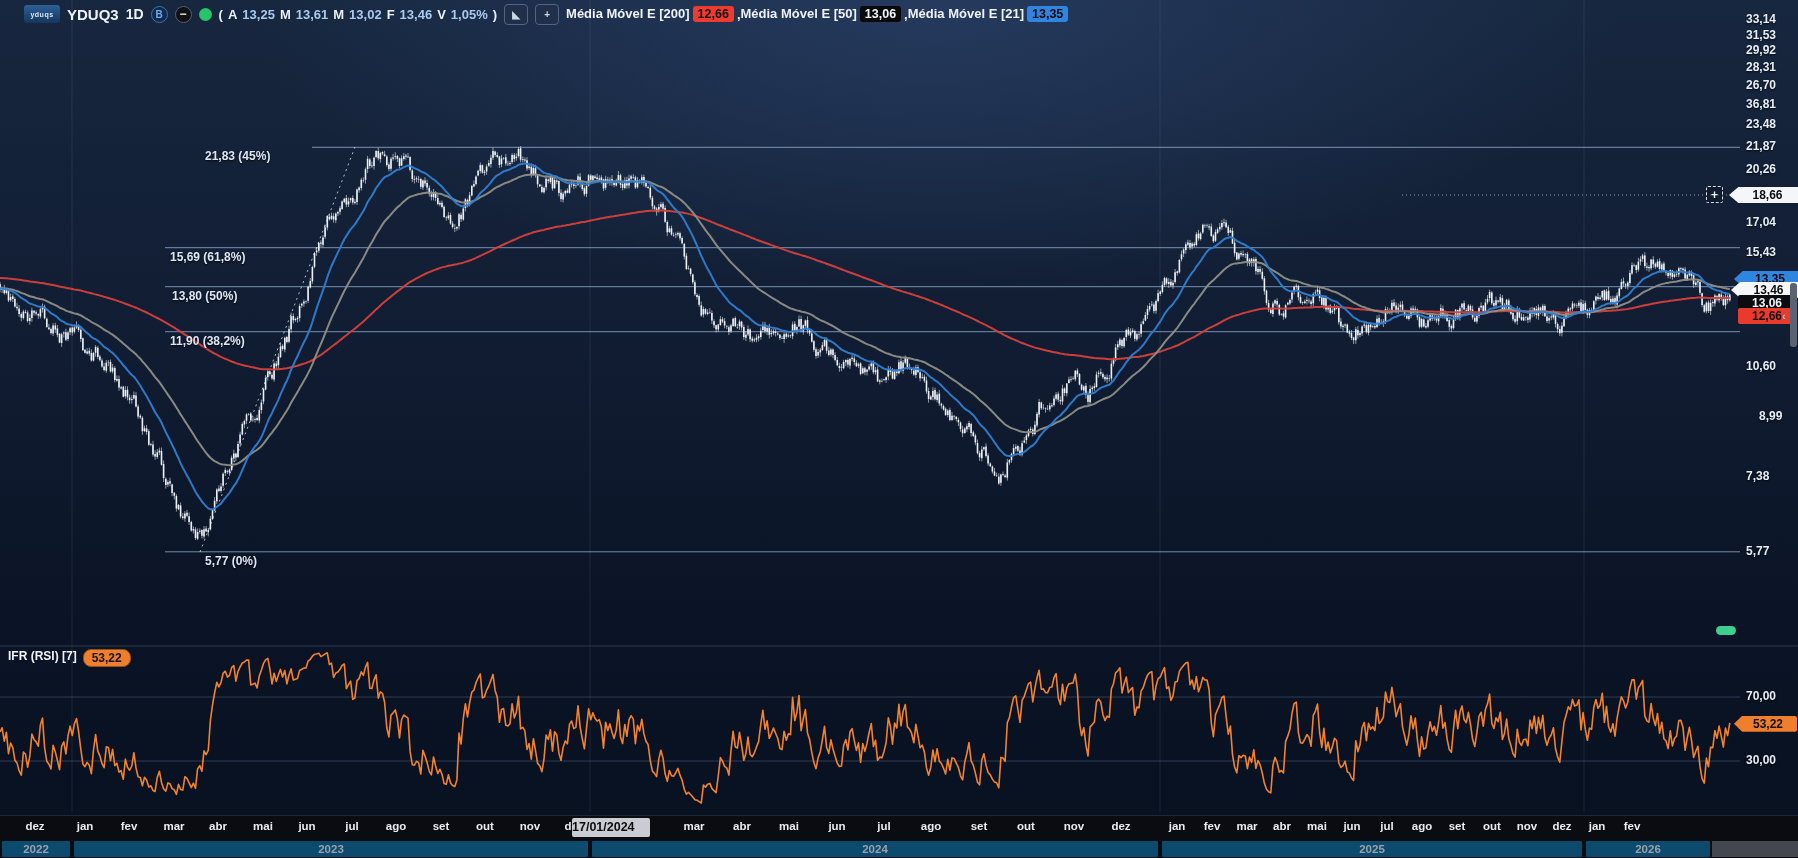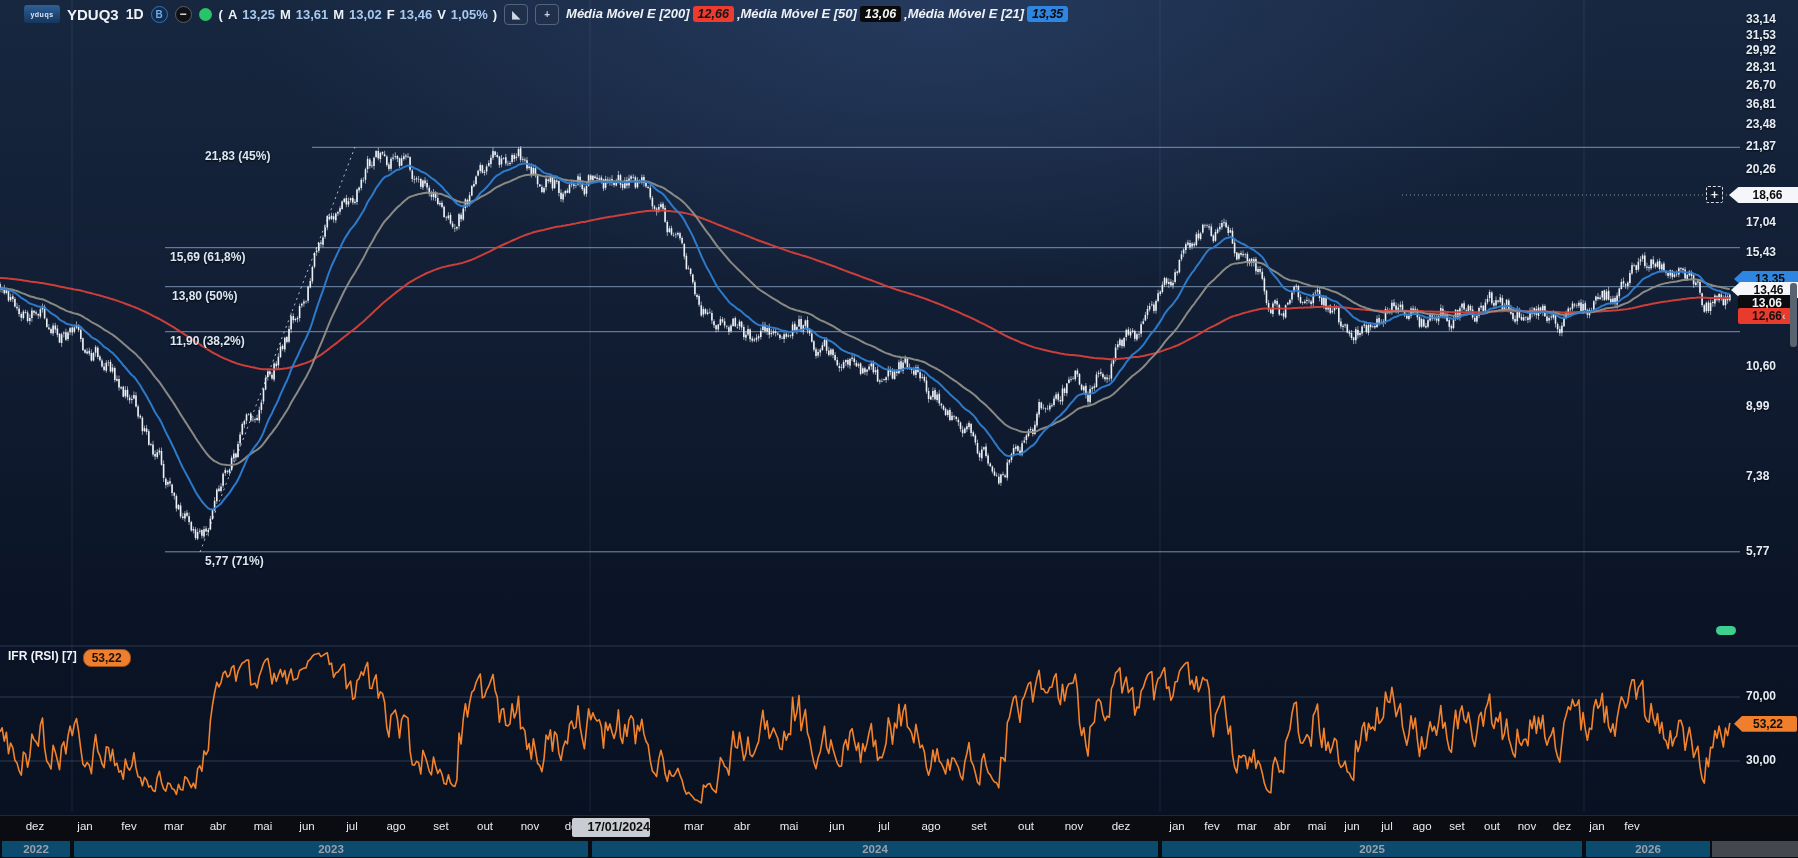--- a/index.html
+++ b/index.html
@@ -19,41 +19,41 @@
   .circ{width:17px;height:17px;border-radius:50%;display:flex;align-items:center;justify-content:center;
     font-size:10px;box-sizing:border-box;}
   .c1{background:#0e2c50;border:1px solid #3e72ab;color:#74aae2;}
   .c2{background:#101114;border:1px solid #5a5f66;color:#e8e8e8;font-size:12px;}
   .c3{width:13px;height:13px;background:#27c469;}
   .ohlc{display:flex;gap:5px;align-items:center;font-size:13px;}
   .ohlc .k{color:#edf1f7;}
   .ohlc .v{color:#a9c9ee;}
   .tbtn{width:22px;height:19px;border:1px solid #53647f;border-radius:4px;background:rgba(38,52,76,.45);
     color:#cdd6e4;font-size:10px;display:flex;align-items:center;justify-content:center;cursor:pointer;}
-  .leg{display:flex;align-items:center;font-size:13px;font-style:italic;}
+  .leg{display:flex;align-items:center;font-size:13px;}
   .badge{display:inline-block;padding:1px 5px;border-radius:3px;font-size:12.5px;font-weight:bold;margin:0 3px;}
   .fiblabel{position:absolute;color:#dce7f4;font-size:12px;font-weight:bold;
     text-shadow:0 1px 2px rgba(0,0,0,.85);z-index:3;}
   .ptick{position:absolute;left:1746px;color:#e6edf6;font-size:12px;font-weight:bold;
     text-shadow:0 1px 2px rgba(0,0,0,.8);z-index:2;}
   .pbadge{position:absolute;height:16px;line-height:16px;text-align:center;font-size:12px;font-weight:bold;
     border-radius:2px;z-index:4;}
   .parrow{clip-path:polygon(0 50%,13% 0,100% 0,100% 100%,13% 100%);padding-left:5px;}
   .rsihead{position:absolute;left:8px;top:649px;display:flex;gap:6px;align-items:flex-start;z-index:3;
     color:#f0f4f8;font-size:12px;font-weight:bold;}
   .rsibadge{background:#ef7e2d;color:#181410;padding:1px 8px;border-radius:8px;border:1px solid #93521c;
     font-size:12px;font-weight:bold;}
   .timeaxis{position:absolute;left:0;top:815px;width:1798px;height:43px;background:#0a0c12;
     border-top:1px solid #1c2738;z-index:6;}
-  .month{position:absolute;top:4px;transform:translateX(-50%);color:#e9ebef;font-size:11.5px;font-weight:normal;}
+  .month{position:absolute;top:4px;transform:translateX(-50%);color:#e9ebef;font-size:11.5px;font-weight:bold;}
   .yearbar{position:absolute;top:25px;height:16px;background:#0c4a6e;color:#9ba1ab;font-size:11.5px;
     font-weight:bold;text-align:center;line-height:16px;border-radius:1px;}
   .axisblank{position:absolute;top:25px;height:16px;background:#45474e;}
   .datebadge{position:absolute;top:2px;height:19px;background:#c9ccd2;color:#0d0d0d;font-weight:bold;
-    font-size:12.5px;text-align:right;line-height:19px;border-radius:2px;z-index:7;}
+    font-size:12.5px;text-align:left;line-height:19px;border-radius:2px;z-index:7;}
   .cursor{position:absolute;left:1706px;top:186px;width:17px;height:17px;border:1px dashed #d7dde8;
     border-radius:2px;color:#e9eef5;font-size:12px;font-weight:bold;display:flex;align-items:center;
     justify-content:center;z-index:4;background:rgba(12,18,30,.35);box-sizing:border-box;}
   .pill{position:absolute;left:1716px;top:626px;width:20px;height:9px;border-radius:5px;background:#3ecf8f;z-index:4;}
   .sbar{position:absolute;left:1790px;top:283px;width:7px;height:64px;border-radius:3px;background:#5b6270;z-index:3;}
   .schev{position:absolute;left:1782px;top:310px;color:#c3c9d3;font-size:11px;font-weight:bold;z-index:4;}
 </style>
 </head>
 <body>
 
@@ -79,34 +79,34 @@
       <line x1="0" y1="697" x2="1740" y2="697" stroke="rgba(150,170,200,0.28)" stroke-width="1"></line>
       <line x1="0" y1="761" x2="1740" y2="761" stroke="rgba(150,170,200,0.28)" stroke-width="1"></line>
       <path d="M0.0 731.9L2.1 727.8L4.3 741.1L6.4 732.2L8.5 753.7L10.6 743.1L12.8 747.6L14.9 760.2L17.0 762.9L19.1 770.7L21.3 775.1L23.4 752.0L25.5 754.3L27.6 767.1L29.8 756.3L31.9 734.1L34.0 739.5L36.1 741.9L38.3 746.2L40.4 724.9L42.5 718.1L44.6 747.8L46.8 761.3L48.9 764.2L51.0 769.0L53.1 745.2L55.3 751.9L57.4 760.2L59.5 769.7L61.6 746.4L63.8 741.8L65.9 753.9L68.0 735.9L70.1 726.1L72.3 735.5L74.4 723.8L76.5 718.6L78.6 731.5L80.8 749.2L82.9 764.1L85.0 766.7L87.1 762.4L89.3 765.2L91.4 773.6L93.5 750.0L95.6 734.5L97.8 751.2L99.9 755.8L102.0 763.7L104.1 767.7L106.3 746.8L108.4 747.4L110.5 760.6L112.6 749.4L114.8 765.6L116.9 763.2L119.0 772.1L121.1 770.7L123.3 779.2L125.4 759.1L127.5 767.2L129.6 770.2L131.8 766.0L133.9 752.7L136.0 767.9L138.1 776.7L140.3 777.5L142.4 785.8L144.5 777.3L146.6 780.0L148.8 787.1L150.9 785.8L153.0 790.5L155.1 791.4L157.3 777.2L159.4 771.2L161.5 782.4L163.6 788.7L165.8 791.1L167.9 782.9L170.0 783.8L172.1 788.6L174.3 789.8L176.4 794.3L178.5 784.3L180.6 789.5L182.8 790.1L184.9 776.7L187.0 778.3L189.1 782.8L191.3 787.6L193.4 783.1L195.5 788.3L197.6 768.9L199.8 765.7L201.9 771.2L204.0 750.9L206.1 754.7L208.3 750.2L210.4 720.3L212.5 705.0L214.6 693.0L216.8 682.4L218.9 686.9L221.0 682.7L223.1 673.3L225.3 671.2L227.4 677.1L229.5 675.5L231.6 667.6L233.8 665.5L235.9 681.2L238.0 671.5L240.1 666.8L242.3 663.0L244.4 662.0L246.5 660.1L248.6 660.0L250.8 684.9L252.9 684.3L255.0 683.1L257.1 687.9L259.3 676.0L261.4 670.1L263.5 663.4L265.6 659.9L267.8 658.4L269.9 669.2L272.0 684.0L274.1 673.2L276.3 681.4L278.4 674.9L280.5 669.4L282.6 677.1L284.8 670.6L286.9 683.9L289.0 675.0L291.1 668.9L293.3 680.1L295.4 679.2L297.5 678.4L299.6 670.5L301.8 669.3L303.9 668.1L306.0 668.0L308.1 661.1L310.3 659.3L312.4 656.2L314.5 654.3L316.6 654.0L318.8 653.2L320.9 656.6L323.0 655.4L325.1 653.9L327.3 652.8L329.4 664.5L331.5 663.1L333.6 677.4L335.8 673.0L337.9 672.0L340.0 669.3L342.1 665.4L344.3 664.0L346.4 688.6L348.5 684.6L350.6 681.2L352.8 699.4L354.9 697.8L357.0 680.6L359.1 678.6L361.3 671.8L363.4 675.3L365.5 667.1L367.6 662.4L369.8 688.3L371.9 688.5L374.0 679.9L376.1 674.8L378.3 698.1L380.4 691.8L382.5 693.5L384.6 702.3L386.8 727.8L388.9 736.9L391.0 715.1L393.1 713.0L395.3 709.9L397.4 718.9L399.5 737.9L401.6 719.5L403.8 715.0L405.9 716.6L408.0 718.2L410.1 751.4L412.3 764.8L414.4 765.2L416.5 761.3L418.6 762.6L420.8 774.0L422.9 750.2L425.0 756.0L427.1 762.6L429.3 771.4L431.4 774.8L433.5 757.0L435.6 765.9L437.8 773.4L439.9 769.3L442.0 774.3L444.1 783.6L446.3 784.2L448.4 774.8L450.5 782.7L452.6 785.6L454.8 786.5L456.9 779.9L459.0 733.0L461.1 744.0L463.3 718.7L465.4 703.7L467.5 716.9L469.6 702.9L471.8 692.1L473.9 690.2L476.0 682.7L478.1 678.0L480.3 674.0L482.4 697.9L484.5 696.8L486.6 690.1L488.8 686.0L490.9 680.4L493.0 674.4L495.1 690.4L497.3 697.3L499.4 722.3L501.5 709.5L503.6 708.5L505.8 725.3L507.9 725.9L510.0 723.8L512.1 703.8L514.3 717.9L516.4 712.0L518.5 696.3L520.6 728.9L522.8 727.3L524.9 730.8L527.0 749.5L529.1 743.5L531.3 759.2L533.4 738.7L535.5 750.6L537.6 763.4L539.8 765.7L541.9 771.7L544.0 759.2L546.1 735.1L548.3 739.5L550.4 729.8L552.5 751.1L554.6 731.8L556.8 735.0L558.9 753.2L561.0 760.3L563.1 747.4L565.3 740.9L567.4 743.9L569.5 724.4L571.6 721.0L573.8 728.6L575.9 727.4L578.0 705.8L580.1 726.8L582.3 738.8L584.4 748.8L586.5 728.4L588.6 708.8L590.8 719.8L592.9 712.8L595.0 718.2L597.1 721.1L599.3 719.6L601.4 727.0L603.5 748.2L605.6 722.3L607.8 730.5L609.9 723.9L612.0 732.2L614.1 738.4L616.3 729.8L618.4 709.7L620.5 736.9L622.6 743.5L624.8 724.5L626.9 736.3L629.0 719.9L631.1 715.6L633.3 719.2L635.4 743.6L637.5 725.4L639.6 730.9L641.8 719.2L643.9 733.9L646.0 741.3L648.1 744.6L650.3 760.9L652.4 771.1L654.5 773.4L656.6 776.6L658.8 759.1L660.9 750.3L663.0 758.1L665.1 773.8L667.3 781.4L669.4 770.5L671.5 775.7L673.6 776.2L675.8 772.7L677.9 768.4L680.0 775.1L682.1 780.2L684.3 789.2L686.4 794.1L688.5 792.4L690.6 794.5L692.8 797.0L694.9 799.7L697.0 800.2L699.1 801.6L701.3 803.0L703.4 785.1L705.5 787.2L707.6 784.2L709.8 783.4L711.9 788.4L714.0 790.7L716.1 792.6L718.3 775.5L720.4 757.6L722.5 761.1L724.6 766.4L726.8 768.1L728.9 775.1L731.0 750.9L733.1 731.2L735.3 746.8L737.4 748.1L739.5 732.3L741.6 745.2L743.8 760.3L745.9 753.6L748.0 737.0L750.1 754.5L752.3 756.7L754.4 752.8L756.5 746.9L758.6 741.6L760.8 724.2L762.9 710.2L765.0 729.2L767.1 720.9L769.3 738.4L771.4 733.5L773.5 728.1L775.6 733.3L777.8 738.5L779.9 748.6L782.0 749.6L784.1 731.2L786.3 740.2L788.4 733.8L790.5 734.6L792.6 697.2L794.8 720.6L796.9 712.1L799.0 695.6L801.1 730.7L803.3 718.7L805.4 709.6L807.5 733.0L809.6 739.4L811.8 752.6L813.9 762.6L816.0 768.7L818.1 757.8L820.3 751.7L822.4 739.6L824.5 726.4L826.6 747.3L828.8 753.4L830.9 739.9L833.0 749.0L835.1 756.3L837.3 763.3L839.4 766.5L841.5 765.9L843.6 745.5L845.8 739.7L847.9 749.9L850.0 731.8L852.1 728.7L854.3 740.7L856.4 750.4L858.5 742.9L860.6 762.4L862.8 743.6L864.9 751.4L867.0 743.4L869.1 732.5L871.3 723.6L873.4 746.4L875.5 740.2L877.6 760.3L879.8 757.0L881.9 758.0L884.0 751.4L886.1 743.0L888.3 717.7L890.4 726.5L892.5 744.2L894.6 723.1L896.8 728.0L898.9 704.4L901.0 725.8L903.1 711.5L905.3 704.5L907.4 726.8L909.5 729.1L911.6 733.2L913.8 742.8L915.9 724.3L918.0 735.9L920.1 747.8L922.3 745.2L924.4 751.9L926.5 767.9L928.6 775.2L930.8 767.2L932.9 750.0L935.0 761.7L937.1 748.7L939.3 761.1L941.4 763.5L943.5 768.2L945.6 774.0L947.8 759.3L949.9 770.2L952.0 757.9L954.1 758.5L956.3 763.1L958.4 767.5L960.5 775.8L962.6 779.8L964.8 762.0L966.9 753.5L969.0 742.5L971.1 760.9L973.3 765.1L975.4 773.2L977.5 782.2L979.6 784.8L981.8 760.0L983.9 753.7L986.0 765.1L988.1 772.5L990.3 774.9L992.4 779.1L994.5 782.1L996.6 782.7L998.8 787.8L1000.9 757.4L1003.0 758.0L1005.1 761.3L1007.3 722.7L1009.4 717.6L1011.5 706.8L1013.6 697.6L1015.8 695.9L1017.9 709.5L1020.0 722.3L1022.1 700.4L1024.3 696.3L1026.4 689.8L1028.5 683.6L1030.6 682.2L1032.8 702.0L1034.9 688.3L1037.0 677.8L1039.1 670.3L1041.3 689.2L1043.4 688.9L1045.5 692.6L1047.6 692.7L1049.8 687.4L1051.9 687.0L1054.0 677.7L1056.1 673.7L1058.3 697.9L1060.4 704.6L1062.5 684.2L1064.6 700.9L1066.8 688.2L1068.9 683.7L1071.0 683.4L1073.1 682.9L1075.3 674.1L1077.4 689.5L1079.5 723.5L1081.6 735.5L1083.8 727.7L1085.9 745.1L1088.0 756.0L1090.1 726.9L1092.3 724.6L1094.4 721.9L1096.5 701.7L1098.6 699.0L1100.8 702.2L1102.9 714.4L1105.0 720.6L1107.1 716.2L1109.3 717.4L1111.4 688.7L1113.5 683.7L1115.6 672.9L1117.8 670.8L1119.9 667.8L1122.0 693.0L1124.1 683.9L1126.3 677.1L1128.4 692.6L1130.5 689.6L1132.6 687.6L1134.8 715.2L1136.9 707.0L1139.0 707.8L1141.1 691.2L1143.3 687.5L1145.4 680.6L1147.5 675.1L1149.6 672.7L1151.8 671.6L1153.9 699.8L1156.0 686.2L1158.1 678.6L1160.3 677.0L1162.4 671.9L1164.5 667.6L1166.6 688.5L1168.8 686.9L1170.9 700.5L1173.0 695.8L1175.1 682.1L1177.3 681.4L1179.4 671.4L1181.5 667.9L1183.6 665.4L1185.8 663.0L1187.9 662.3L1190.0 684.6L1192.1 680.2L1194.3 689.2L1196.4 676.5L1198.5 691.8L1200.6 685.9L1202.8 677.4L1204.9 679.9L1207.0 680.0L1209.1 689.5L1211.3 723.0L1213.4 736.6L1215.5 714.6L1217.6 709.5L1219.8 704.6L1221.9 697.5L1224.0 696.1L1226.1 716.5L1228.3 734.1L1230.4 726.1L1232.5 754.7L1234.6 767.0L1236.8 772.8L1238.9 755.7L1241.0 757.7L1243.1 755.3L1245.3 756.0L1247.4 768.7L1249.5 757.0L1251.6 762.3L1253.8 749.7L1255.9 768.4L1258.0 760.6L1260.1 764.6L1262.3 773.2L1264.4 783.3L1266.5 789.2L1268.6 791.7L1270.8 792.9L1272.9 765.6L1275.0 757.4L1277.1 762.5L1279.3 772.1L1281.4 770.5L1283.5 772.9L1285.6 741.6L1287.8 735.9L1289.9 729.6L1292.0 713.4L1294.1 703.7L1296.3 702.2L1298.4 732.6L1300.5 742.8L1302.6 743.1L1304.8 739.1L1306.9 734.6L1309.0 737.2L1311.1 746.2L1313.3 715.3L1315.4 711.0L1317.5 704.1L1319.6 732.3L1321.8 747.5L1323.9 728.4L1326.0 750.3L1328.1 742.0L1330.3 752.9L1332.4 746.6L1334.5 738.3L1336.6 740.5L1338.8 762.8L1340.9 767.5L1343.0 765.6L1345.1 761.2L1347.3 771.8L1349.4 773.1L1351.5 778.0L1353.6 780.4L1355.8 740.7L1357.9 751.6L1360.0 744.8L1362.1 727.5L1364.3 722.4L1366.4 740.6L1368.5 723.4L1370.6 729.1L1372.8 726.9L1374.9 730.5L1377.0 707.5L1379.1 723.5L1381.3 721.0L1383.4 717.2L1385.5 692.0L1387.6 701.5L1389.8 702.4L1391.9 687.3L1394.0 700.9L1396.1 716.6L1398.3 709.4L1400.4 703.7L1402.5 726.9L1404.6 735.8L1406.8 745.2L1408.9 734.6L1411.0 715.7L1413.1 728.8L1415.3 718.1L1417.4 740.0L1419.5 756.4L1421.6 736.9L1423.8 749.1L1425.9 747.9L1428.0 732.8L1430.1 721.7L1432.3 731.1L1434.4 726.4L1436.5 735.3L1438.6 722.5L1440.8 705.5L1442.9 728.3L1445.0 722.4L1447.1 739.1L1449.3 749.5L1451.4 752.4L1453.5 728.7L1455.6 710.2L1457.8 728.6L1459.9 712.3L1462.0 705.9L1464.1 719.5L1466.3 722.7L1468.4 712.3L1470.5 724.4L1472.6 739.3L1474.8 746.5L1476.9 732.7L1479.0 716.3L1481.1 712.3L1483.3 726.1L1485.4 709.6L1487.5 703.8L1489.6 694.1L1491.8 723.2L1493.9 728.5L1496.0 717.7L1498.1 721.7L1500.3 712.3L1502.4 739.5L1504.5 733.5L1506.6 719.1L1508.8 738.5L1510.9 745.6L1513.0 753.6L1515.1 757.1L1517.3 729.4L1519.4 742.3L1521.5 745.5L1523.6 739.7L1525.8 739.0L1527.9 745.7L1530.0 720.1L1532.1 728.6L1534.3 716.0L1536.4 733.5L1538.5 717.4L1540.6 728.6L1542.8 715.3L1544.9 737.5L1547.0 745.3L1549.1 738.2L1551.3 734.7L1553.4 727.7L1555.5 748.5L1557.6 756.9L1559.8 762.2L1561.9 741.3L1564.0 722.5L1566.1 715.2L1568.3 706.7L1570.4 709.9L1572.5 699.4L1574.6 705.9L1576.8 705.1L1578.9 699.8L1581.0 729.9L1583.1 712.5L1585.3 729.2L1587.4 740.3L1589.5 728.1L1591.6 729.3L1593.8 707.5L1595.9 699.5L1598.0 708.3L1600.1 705.0L1602.3 693.2L1604.4 722.4L1606.5 706.2L1608.6 726.8L1610.8 732.1L1612.9 723.7L1615.0 736.1L1617.1 718.1L1619.3 705.8L1621.4 696.8L1623.5 701.0L1625.6 707.9L1627.8 702.2L1629.9 688.0L1632.0 679.9L1634.1 679.7L1636.3 699.2L1638.4 687.6L1640.5 684.7L1642.6 680.5L1644.8 715.9L1646.9 720.9L1649.0 722.2L1651.1 703.6L1653.3 718.3L1655.4 725.6L1657.5 713.5L1659.6 733.2L1661.8 722.2L1663.9 738.8L1666.0 740.9L1668.1 748.6L1670.3 730.7L1672.4 746.0L1674.5 738.5L1676.6 736.0L1678.8 720.6L1680.9 720.4L1683.0 727.4L1685.1 750.3L1687.3 737.5L1689.4 727.3L1691.5 740.1L1693.6 757.5L1695.8 751.2L1697.9 746.3L1700.0 766.7L1702.1 778.7L1704.3 783.1L1706.4 758.1L1708.5 766.7L1710.6 747.4L1712.8 747.6L1714.9 730.5L1717.0 738.2L1719.1 726.1L1721.3 736.4L1723.4 747.0L1725.5 728.1L1727.6 735.6L1729.8 722.8" stroke="#f2832c" stroke-width="1.6" fill="none" stroke-linejoin="round"></path>
       <line x1="1402" y1="195" x2="1740" y2="195" stroke="rgba(215,225,240,0.6)" stroke-width="1" stroke-dasharray="1,3"></line>
     </svg>
   <div id="overlays">
       <div class="fiblabel" style="left: 205px; top: 149.281px;">21,83 (45%)</div>
       <div class="fiblabel" style="left: 170px; top: 249.681px;">15,69 (61,8%)</div>
       <div class="fiblabel" style="left: 172px; top: 288.701px;">13,80 (50%)</div>
       <div class="fiblabel" style="left: 170px; top: 333.732px;">11,90 (38,2%)</div>
-      <div class="fiblabel" style="left: 205px; top: 553.788px;">5,77 (71%)</div>
+      <div class="fiblabel" style="left: 205px; top: 553.788px;">5,77 (0%)</div>
       <div class="ptick" style="top: 12.3747px;">33,14</div>
       <div class="ptick" style="top: 27.5144px;">31,53</div>
       <div class="ptick" style="top: 43.4477px;">29,92</div>
       <div class="ptick" style="top: 60.2626px;">28,31</div>
       <div class="ptick" style="top: 78.0623px;">26,70</div>
       <div class="ptick" style="top: 96.9693px;">36,81</div>
       <div class="ptick" style="top: 117.131px;">23,48</div>
       <div class="ptick" style="top: 138.725px;">21,87</div>
       <div class="ptick" style="top: 161.971px;">20,26</div>
       <div class="ptick" style="top: 214.589px;">17,04</div>
       <div class="ptick" style="top: 244.761px;">15,43</div>
       <div class="ptick" style="top: 358.9px;">10,60</div>
-      <div class="ptick" style="top: 399px;">8,99</div>
+      <div class="ptick" style="top: 409px; margin-left: 13px;">8,99</div>
       <div class="ptick" style="top: 468.973px;">7,38</div>
       <div class="ptick" style="top: 543.788px;">5,77</div>
       <div class="pbadge parrow" style="top: 187px; left: 1729px; width: 67px; background: rgb(244, 246, 249); color: rgb(12, 12, 12);">18,66</div>
       <div class="pbadge parrow" style="top: 271px; left: 1734px; width: 62px; background: rgb(47, 134, 224); color: rgb(10, 10, 10);">13,35</div>
       <div class="pbadge parrow" style="top: 282px; left: 1731px; width: 65px; background: rgb(244, 246, 249); color: rgb(12, 12, 12);">13,46</div>
       <div class="pbadge" style="top: 295px; left: 1738px; width: 58px; background: rgb(11, 12, 15); color: rgb(242, 244, 246);">13,06</div>
       <div class="pbadge" style="top: 308px; left: 1738px; width: 58px; background: rgb(233, 58, 46); color: rgb(18, 18, 18);">12,66</div>
       <div class="ptick" style="top: 689px;">70,00</div>
       <div class="ptick" style="top: 753px;">30,00</div>
       <div class="pbadge parrow" style="top: 715.848px; left: 1734px; width: 58px; background: rgb(239, 126, 45); color: rgb(19, 16, 8);">53,22</div>

